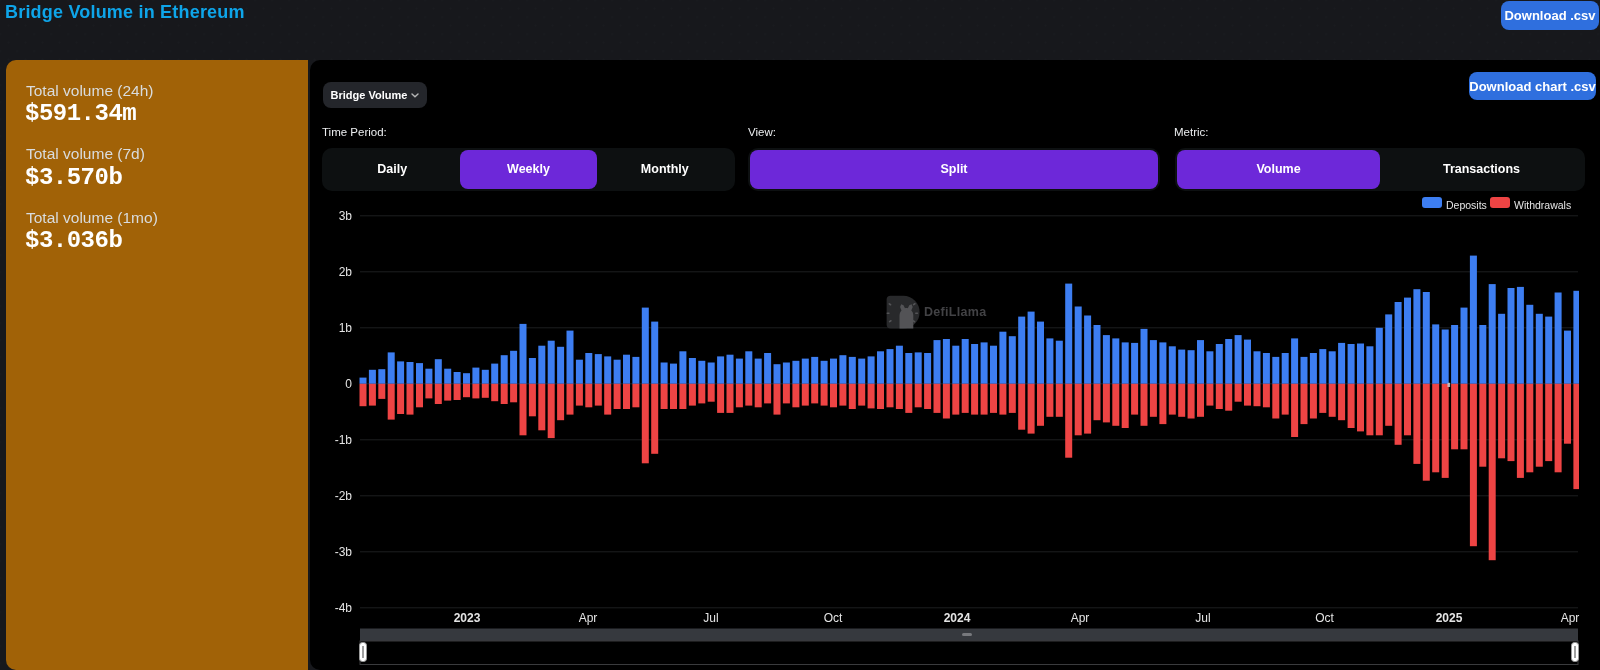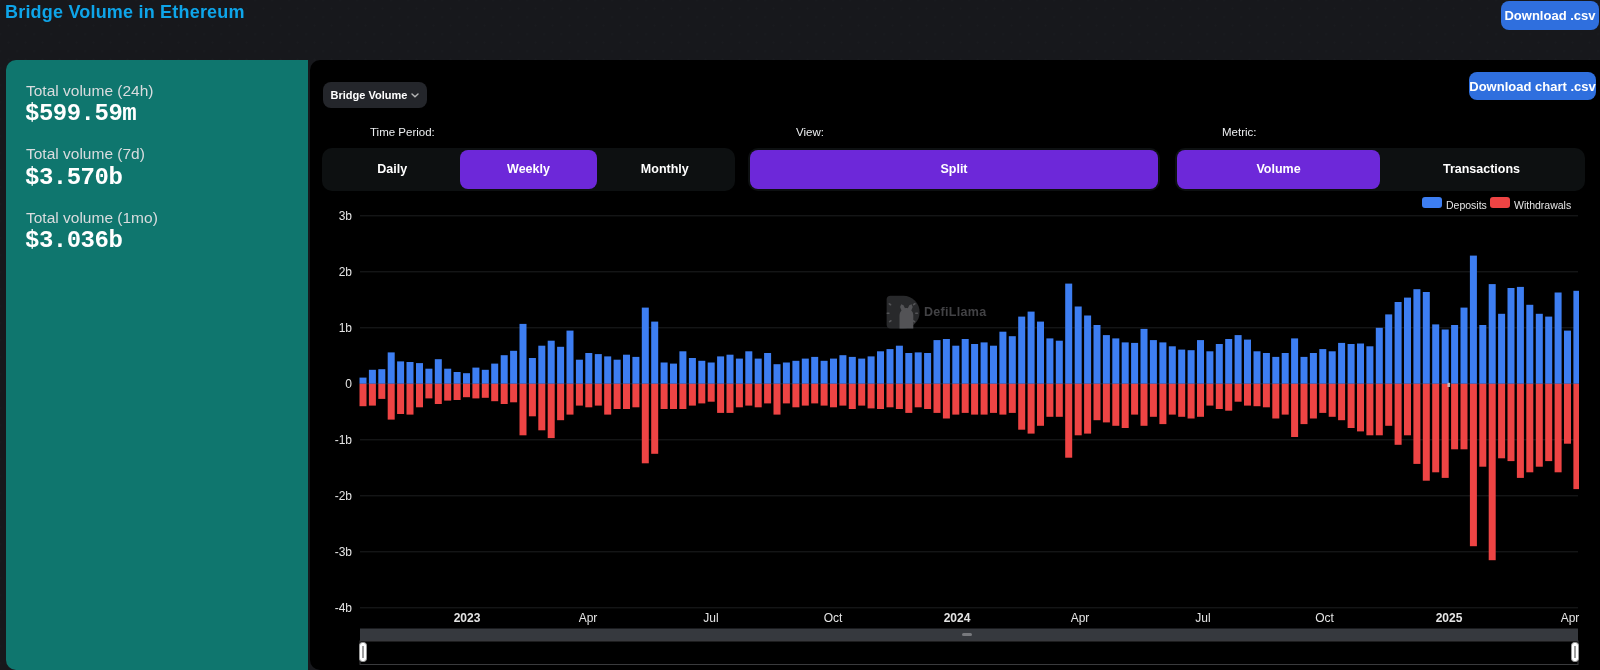--- a/index.html
+++ b/index.html
@@ -7,47 +7,47 @@
   font-family:"Liberation Sans", sans-serif;
   background-color:#17181c;
   background-image: radial-gradient(circle, #1a1b1f 0.9px, rgba(0,0,0,0) 1.1px), radial-gradient(circle, #1a1b1f 0.9px, rgba(0,0,0,0) 1.1px);
   background-size: 17px 17px; background-position: 0 0, 8.5px 8.5px;
   position:relative;
 }
 .title { position:absolute; left:5px; top:2px; font-size:18px; font-weight:700; color:#0ea5e9; letter-spacing:0.2px; }
 .btn { position:absolute; background:#2f6fde; color:#fff; font-weight:700; font-size:13px;
   border-radius:8px; display:flex; align-items:center; justify-content:center; }
 .dlcsv { left:1501px; top:1px; width:98px; height:29px; }
-.leftcard { position:absolute; left:6px; top:60px; width:302px; height:610px; background:#0f766e; border-radius:10px 0 0 10px; }
+.leftcard { position:absolute; left:6px; top:60px; width:302px; height:610px; background:#a16207; border-radius:10px 0 0 10px; }
 .stat-l { position:absolute; left:20px; font-size:15.5px; color:#d9dcde; }
 .stat-v { position:absolute; left:19px; font-family:"Liberation Mono", monospace; font-weight:700; font-size:24px; color:#fff; letter-spacing:-0.5px; }
 .maincard { position:absolute; left:310px; top:60px; width:1290px; height:610px; background:#000; border-radius:10px 0 0 10px; }
 .dd { position:absolute; left:12.5px; top:22px; height:26px; background:#24262b; border-radius:8px;
   color:#fff; font-size:11px; font-weight:700; display:flex; align-items:center; padding:0 8px; gap:4px; white-space:nowrap; }
 .dd svg { opacity:.85 }
 .dlchart { left:1159px; top:12px; width:127px; height:28px; font-size:13px;text-align:center; }
-.flabel { position:absolute; top:66px; font-size:11.5px; font-weight:400; color:#eceef0;margin-left:48px; }
+.flabel { position:absolute; top:66px; font-size:11.5px; font-weight:400; color:#eceef0; }
 .group { position:absolute; top:87.5px; height:43px; background:#0d1011; border-radius:10px; display:flex; padding:2px;justify-content:center; }
 .gbtn { flex:1; display:flex; align-items:center; justify-content:center; color:#fff; font-size:12.5px; font-weight:700; border-radius:8px; }
 .sel { background:#6d28d9; }
 .legend { position:absolute; left:0; top:0; color:#e6e6e6; font-size:10.5px; }
 .legend span { position:absolute; top:137px; }
 .legend .txt { top:138.5px; }
 .sw { width:20px; height:11px; border-radius:3px; }
 .chart { position:absolute; left:0; top:0; }
 .ax { fill:#e4e4e4; font-size:12px; font-family:"Liberation Sans", sans-serif; }
 .axb { font-weight:700; }
 .wm { fill:#4a4a4d; font-size:12.5px; font-weight:700; font-family:"Liberation Sans", sans-serif; letter-spacing:0.3px; }
 </style></head>
 <body>
 <div class="title">Bridge Volume in Ethereum</div>
 <div class="btn dlcsv">Download .csv</div>
 <div class="leftcard">
   <div class="stat-l" style="top:22px">Total volume (24h)</div>
-  <div class="stat-v" style="top:40px">$599.59m</div>
+  <div class="stat-v" style="top:40px">$591.34m</div>
   <div class="stat-l" style="top:85px">Total volume (7d)</div>
   <div class="stat-v" style="top:104px">$3.570b</div>
   <div class="stat-l" style="top:149px">Total volume (1mo)</div>
   <div class="stat-v" style="top:167px">$3.036b</div>
 </div>
 <div class="maincard">
   <svg class="chart" width="1290" height="610" viewBox="0 0 1290 610">
 <defs>
         <clipPath id="pc">
           <rect x="0" y="0" width="1269" height="610"></rect>

